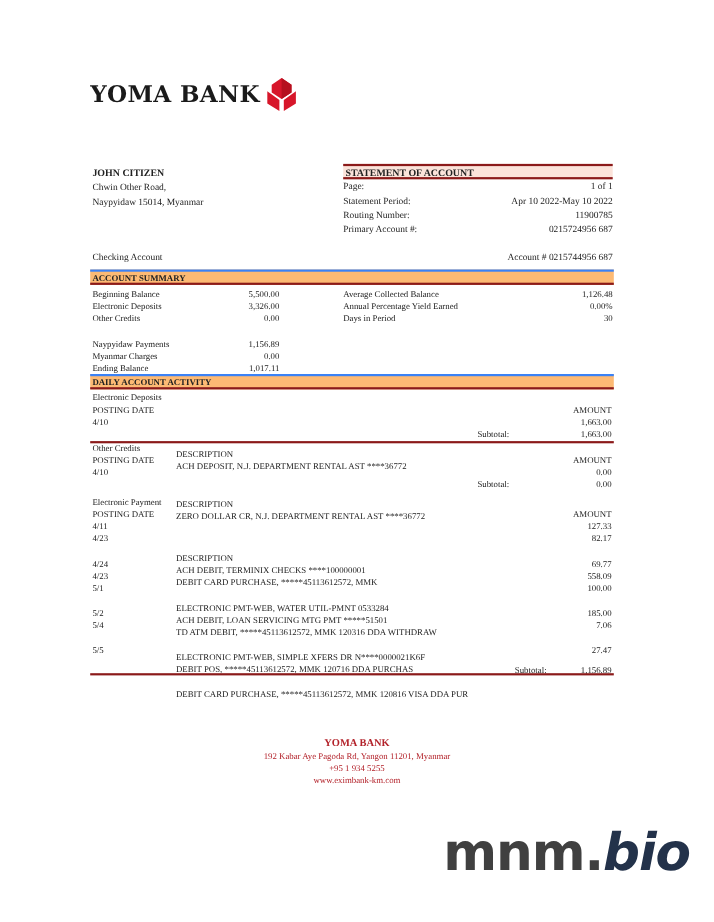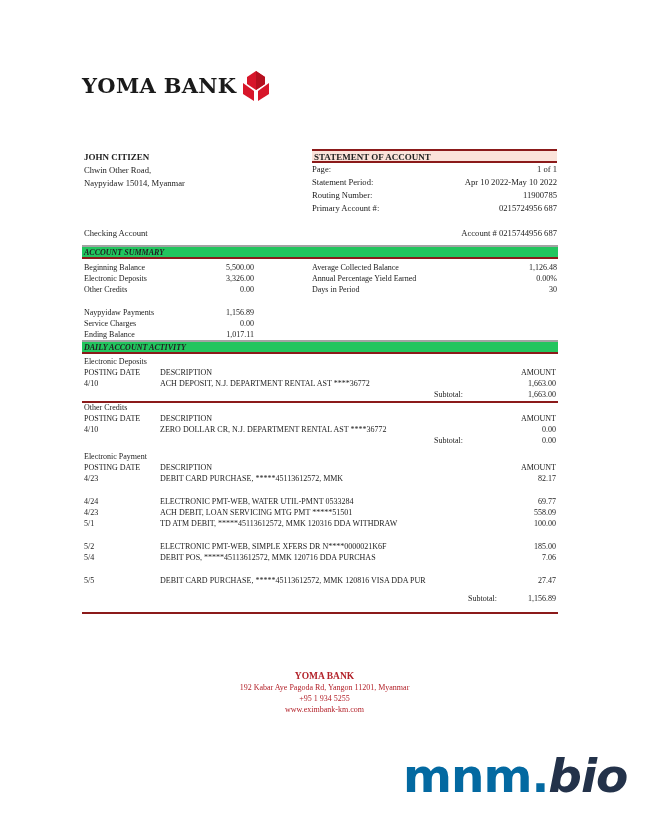--- a/index.html
+++ b/index.html
@@ -14,43 +14,43 @@
     .cust .name { font-weight: bold; font-size: 9px; margin-bottom: 0; }
     .cust div { height: 13px; }
 
     .stmt { position: absolute; left: 312px; top: 149px; width: 245px; }
     .stmt-title { border-top: 2px solid #8b1a1a; border-bottom: 2px solid #8b1a1a; background: #fbe3da; font-weight: bold; font-size: 9px; padding: 1px 2px; height: 14px; }
     .stmt-row { display: flex; justify-content: space-between; height: 13px; padding-top: 1px; }
 
     .acct-type { position: absolute; left: 84px; top: 228px; }
     .acct-num { position: absolute; right: 92px; top: 228px; }
 
-    .band { position: absolute; left: 82px; width: 476px; border-top: 2px solid #a3a3a3; border-bottom: 2px solid #8b1a1a; background: #22c55e; font-weight: bold; font-size: 8px; padding: 1px 2px; height: 14px; font-style: italic; }
+    .band { position: absolute; left: 82px; width: 476px; border-top: 2px solid #3b82f6; border-bottom: 2px solid #8b1a1a; background: #fdba74; font-weight: bold; font-size: 8px; padding: 1px 2px; height: 14px; }
     .rule { position: absolute; left: 82px; width: 476px; height: 0; border-top: 2px solid #8b1a1a; }
 
     .summary-left { position: absolute; left: 84px; top: 263px; width: 170px; }
     .summary-right { position: absolute; left: 312px; top: 263px; width: 245px; }
     .srow { display: flex; justify-content: space-between; height: 11px; font-size: 8px; }
     .gap { height: 12px; }
 
     .section { position: absolute; left: 84px; width: 472px; font-size: 8px; }
     .section .sec-title { height: 11px; }
     .trow { position: relative; height: 11px; }
     .trow .date { position: absolute; left: 0; }
-    .trow .desc { position: absolute; left: 76px; white-space: nowrap; }
+    .trow .desc { position: absolute; left: 76px; white-space: nowrap; margin-top: 40px; }
     .trow .amt { position: absolute; right: 0; }
     .trow .sub-label { position: absolute; left: 326px; margin-left: 24px; }
     .blank { height: 12px; }
 
     .footer { position: absolute; left: 0; width: 649px; top: 671px; text-align: center; color: #b3222a; font-size: 8px; }
     .footer .fname { font-weight: bold; font-size: 9.5px; margin-bottom: 1px; }
     .footer div { height: 11px; }
 
     .wm { position: absolute; left: 403px; top: 747px; font-family: "DejaVu Sans", "Liberation Sans", sans-serif; font-weight: bold; font-size: 47px; letter-spacing: -1px; }
-    .wm .a { color: #0369a1; }
+    .wm .a { color: #404040; }
     .wm .b { color: #23324a; font-style: italic; }
   </style>
 </head>
 <body>
 
 <div class="logo">
   <span class="logo-text">YOMA BANK</span>
   <svg class="logo-mark" viewBox="0 0 30 32">
     <polygon points="15,1 24,7 24,14 15,20 6,14 6,7" fill="#d7162a"></polygon>
     <polygon points="2,13 13,21 13,31 2,24" fill="#d7162a"></polygon>
@@ -102,21 +102,21 @@
   <div class="srow">
       <span>Other Credits</span>
       <span>0.00</span>
     </div>
   <div class="gap"></div>
   <div class="srow">
       <span>Naypyidaw Payments</span>
       <span>1,156.89</span>
     </div>
   <div class="srow">
-      <span>Service Charges</span>
+      <span>Myanmar Charges</span>
       <span>0.00</span>
     </div>
   <div class="srow">
       <span>Ending Balance</span>
       <span>1,017.11</span>
     </div>
 </div>
 
 <div class="summary-right">
   <div class="srow">
@@ -171,20 +171,25 @@
     <span class="amt">0.00</span>
   </div>
 </div>
 
 <div class="section" style="top:452px;">
   <div class="sec-title">Electronic Payment</div>
   <div class="trow">
     <span class="date">POSTING DATE</span>
     <span class="desc">DESCRIPTION</span>
     <span class="amt">AMOUNT</span>
+  </div>
+  <div class="trow">
+    <span class="date">4/11</span>
+    <span class="desc">ACH DEBIT, TERMINIX CHECKS ****100000001</span>
+    <span class="amt">127.33</span>
   </div>
   <div class="trow">
     <span class="date">4/23</span>
     <span class="desc">DEBIT CARD PURCHASE, *****45113612572, MMK</span>
     <span class="amt">82.17</span>
   </div>
   <div class="blank"></div>
   <div class="trow">
     <span class="date">4/24</span>
     <span class="desc">ELECTRONIC PMT-WEB, WATER UTIL-PMNT 0533284</span>

